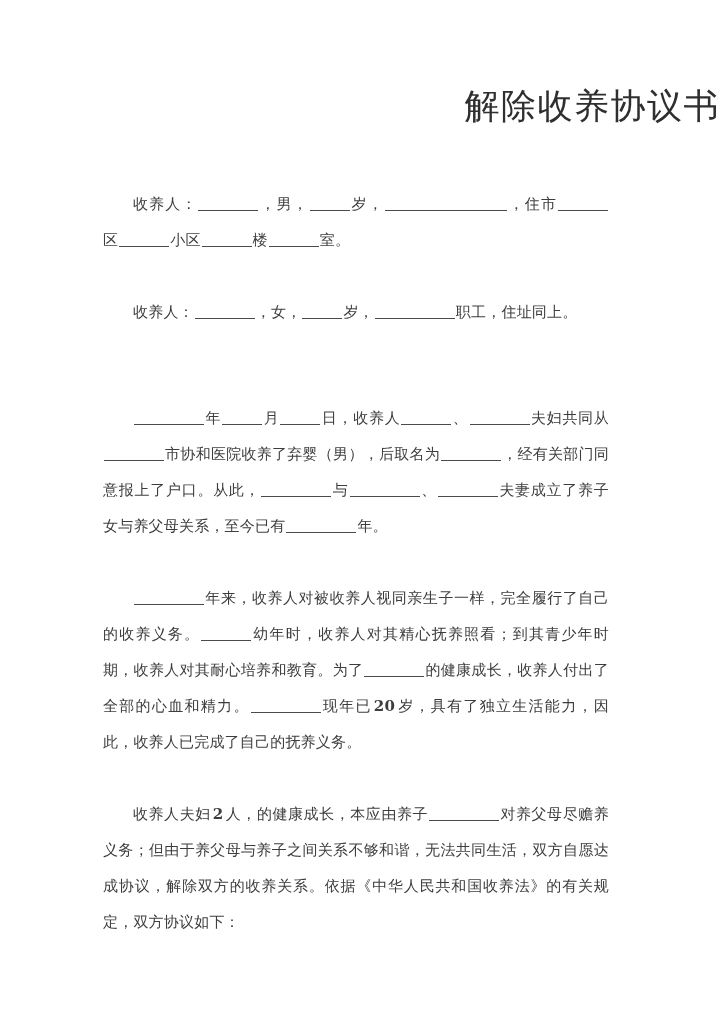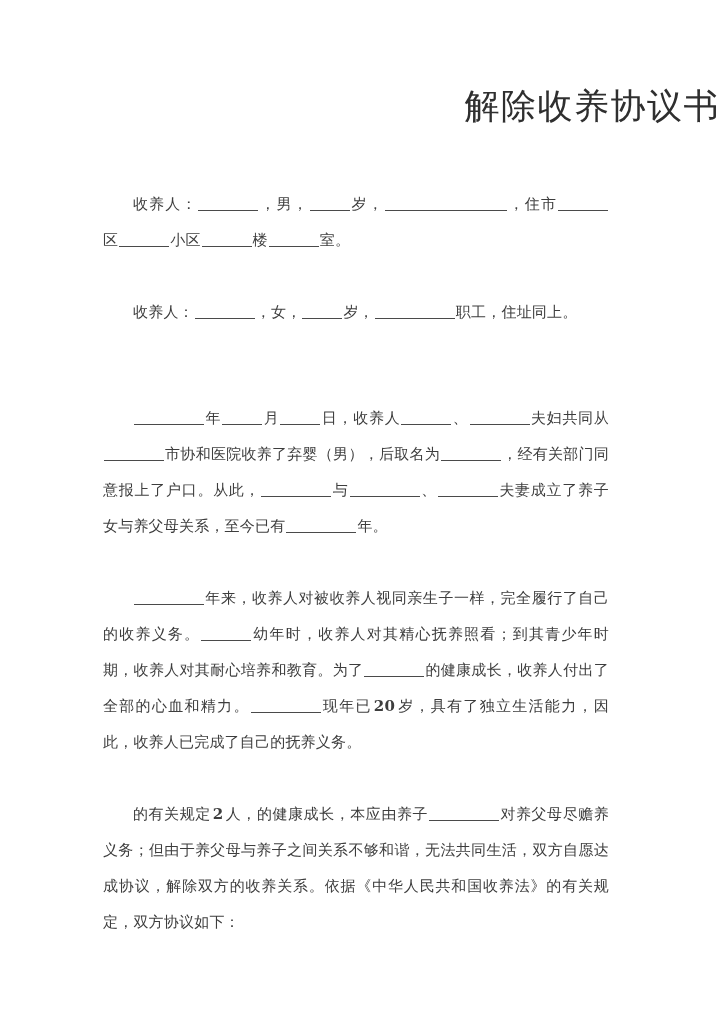--- a/index.html
+++ b/index.html
@@ -106,16 +106,16 @@
     <div class="gap-3"></div>
 
     <p class="para"><span class="blank b7"></span><span>年</span><span class="blank b4"></span><span>月</span><span class="blank b4"></span><span>日，收养人</span><span class="blank b5"></span><span>、</span><span class="blank b6"></span><span>夫妇共同从</span><span class="blank b6"></span><span>市协和医院收养了弃婴（男），后取名为</span><span class="blank b6"></span><span>，经有关部门同意报上了户口。从此，</span><span class="blank b7"></span><span>与</span><span class="blank b7"></span><span>、</span><span class="blank b6"></span><span>夫妻成立了养子女与养父母关系，至今已有</span><span class="blank b7"></span><span>年。</span></p>
 
     <div class="gap-4"></div>
 
     <p class="para"><span class="blank b7"></span><span>年来，收养人对被收养人视同亲生子一样，完全履行了自己的收养义务。</span><span class="blank b5"></span><span>幼年时，收养人对其精心抚养照看；到其青少年时期，收养人对其耐心培养和教育。为了</span><span class="blank b6"></span><span>的健康成长，收养人付出了全部的心血和精力。</span><span class="blank b7"></span><span>现年已</span><span class="num">20</span><span>岁，具有了独立生活能力，因此，收养人已完成了自己的抚养义务。</span></p>
 
     <div class="gap-5"></div>
 
-    <p class="para"><span>的有关规定</span><span class="num">2</span><span>人，的健康成长，本应由养子</span><span class="blank b7"></span><span>对养父母尽赡养义务；但由于养父母与养子之间关系不够和谐，无法共同生活，双方自愿达成协议，解除双方的收养关系。依据《中华人民共和国收养法》的有关规定，双方协议如下：</span></p>
+    <p class="para"><span>收养人夫妇</span><span class="num">2</span><span>人，的健康成长，本应由养子</span><span class="blank b7"></span><span>对养父母尽赡养义务；但由于养父母与养子之间关系不够和谐，无法共同生活，双方自愿达成协议，解除双方的收养关系。依据《中华人民共和国收养法》的有关规定，双方协议如下：</span></p>
 
   </div>
 </div>
 
 </body></html>

